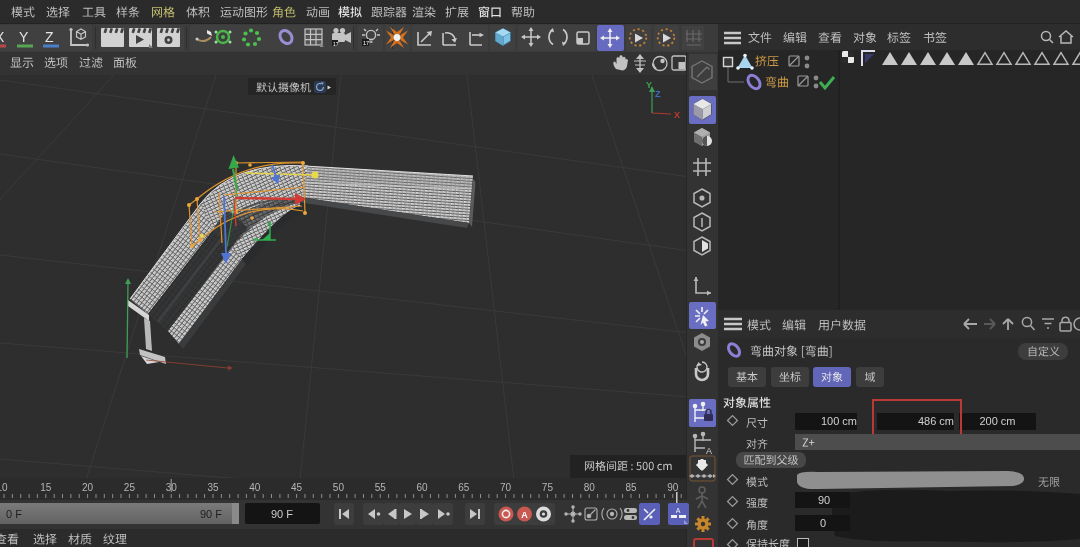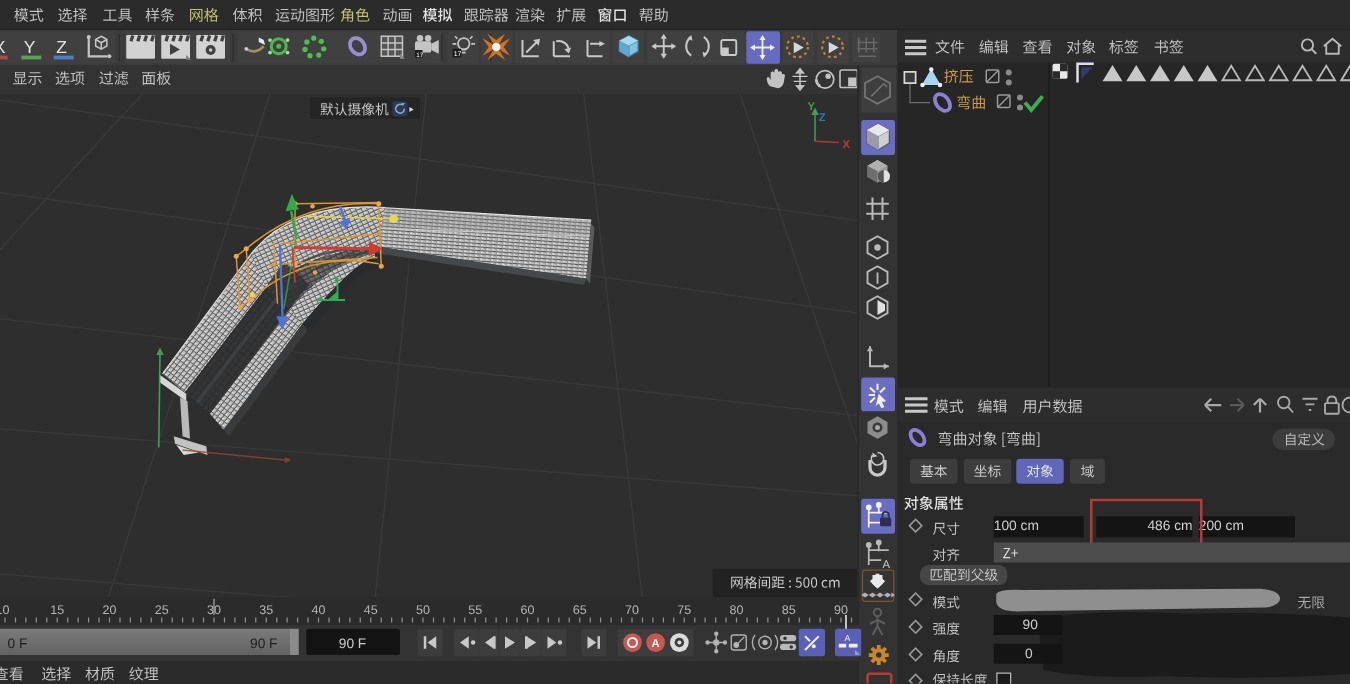--- a/index.html
+++ b/index.html
@@ -558,23 +558,23 @@
 <path d="M79,165 Q82,161 100,162 L290,161 Q305,162 306,168 Q307,174 295,176 L100,179 Q81,180 79,172 Z" fill="#8f8f8f"></path>
 <path d="M115,185 Q160,177 230,181 Q300,179 362,184 L362,229 Q300,234 210,231 Q150,233 117,226 Q112,205 115,185 Z" fill="#1b1b1b"></path>
 </svg>
 <div class="abs" style="left:1018px;top:343px;width:50px;height:17px;background:#3d3d3d;border-radius:8px;color:#bbb;font-size:11px;text-align:center;line-height:17px;"></div>
 
 <div class="abs" style="left:728px;top:367px;width:38px;height:20px;background:#3d3d3d;border-radius:3px;color:#ccc;font-size:11px;text-align:center;line-height:20px;"></div>
 <div class="abs" style="left:771px;top:367px;width:38px;height:20px;background:#3d3d3d;border-radius:3px;color:#ccc;font-size:11px;text-align:center;line-height:20px;"></div>
 <div class="abs" style="left:813px;top:367px;width:38px;height:20px;background:#6266b8;border-radius:3px;color:#ececec;font-size:11px;text-align:center;line-height:20px;"></div>
 <div class="abs" style="left:856px;top:367px;width:28px;height:20px;background:#3d3d3d;border-radius:3px;color:#ccc;font-size:11px;text-align:center;line-height:20px;"></div>
 
-<div class="abs" style="left:795px;top:413px;width:72px;height:17px;background:#141414;color:#d0d0d0;font-size:11px;text-align:left;line-height:17px;">100 cm</div>
+<div class="abs" style="left:795px;top:413px;width:62px;height:17px;background:#141414;color:#d0d0d0;font-size:11px;text-align:right;line-height:17px;">100 cm</div>
 <div class="abs" style="left:877px;top:413px;width:77px;height:17px;background:#141414;color:#d0d0d0;font-size:11px;text-align:right;line-height:17px;">486 cm</div>
-<div class="abs" style="left:959px;top:413px;width:77px;height:17px;background:#141414;color:#d0d0d0;font-size:11px;line-height:17px;">200 cm</div>
+<div class="abs" style="left:959px;top:413px;width:77px;height:17px;background:#141414;color:#d0d0d0;font-size:11px;text-align:center;line-height:17px;">200 cm</div>
 <div class="abs" style="left:872px;top:399px;width:86px;height:38px;border:2px solid #b93a34;"></div>
 <div class="abs" style="left:795px;top:434px;width:285px;height:16px;background:#4d4d4d;"></div>
 <div class="abs" style="left:736px;top:452px;width:70px;height:16px;background:#474747;border-radius:7px;color:#c8c8c8;font-size:11px;text-align:center;line-height:16px;"></div>
 <div class="abs" style="left:795px;top:492px;width:55px;height:16px;background:#141414;"></div>
 <div class="t11" style="left:818px;top:494px;color:#d0d0d0;">90</div>
 <div class="abs" style="left:795px;top:515px;width:55px;height:16px;background:#141414;"></div>
 <div class="t11" style="left:820px;top:517px;color:#d0d0d0;">0</div>
 <div class="abs" style="left:797px;top:538px;width:10px;height:10px;border:1px solid #bbb;background:#1a1a1a;"></div>
 
 <div class="abs" style="left:0;top:478px;width:686px;height:22px;background:#2b2b2b;"></div>

